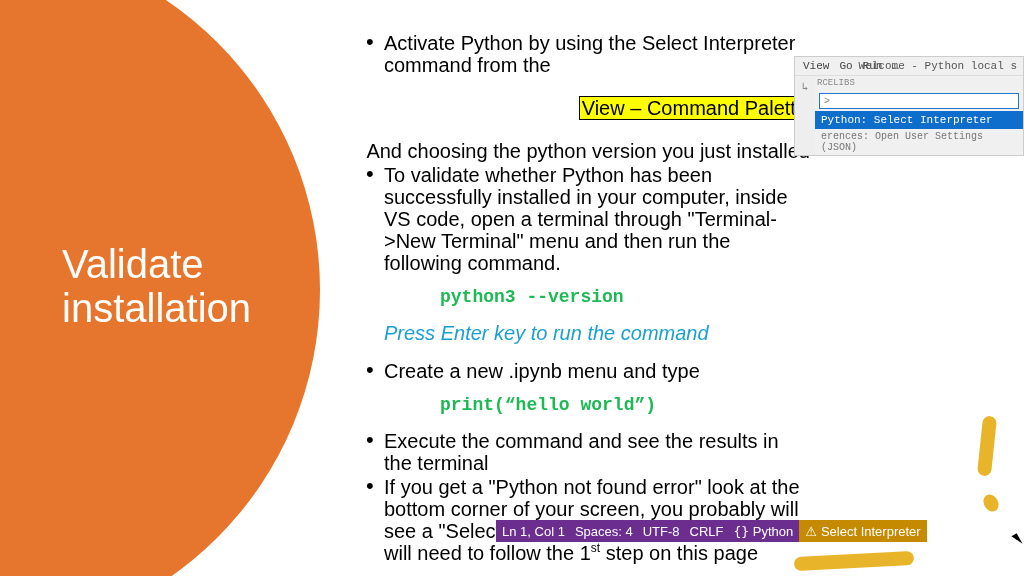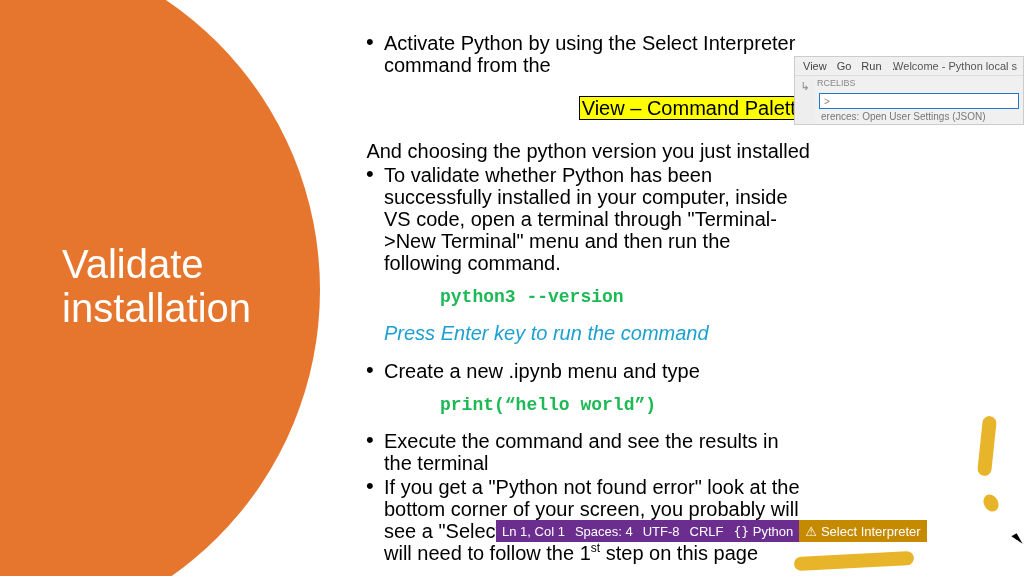--- a/index.html
+++ b/index.html
@@ -47,21 +47,21 @@
     sup { font-size: 12px; vertical-align: super; }
 
     
     .vsc-palette {
       position: absolute;
       right: 0; top: 56px;
       width: 230px;
       background: #f0f0f0;
       border: 1px solid #ccc;
       font-size: 11px;
-      font-family: Liberation Sans, sans-serif;
+      font-family: Liberation Mono, monospace;
     }
     .vsc-menubar { display: flex; gap: 10px; padding: 3px 8px; color: #444; border-bottom: 1px solid #ddd; }
     .vsc-welcome { position: absolute; right: 6px; top: 3px; color: #555; font-size: 11px; white-space: nowrap; }
     .vsc-body { display: flex; }
     .vsc-activity { width: 20px; background: #eee; display: flex; flex-direction: column; align-items: center; padding-top: 4px; color: #888; font-size: 11px; gap: 4px; }
     .vsc-main { flex: 1; }
     .vsc-side-label { font-size: 9px; color: #888; padding: 2px 2px; }
     .vsc-input { margin: 3px 4px 0 4px; height: 16px; border: 1px solid #1F77D0; background: #fff; display: flex; align-items: center; padding: 0 4px; color: #888; font-size: 10px; }
     .vsc-item-selected { margin: 2px 0 0 0; background: #0F6DCB; color: #fff; padding: 3px 6px; font-size: 11px; }
     .vsc-item { padding: 2px 6px; color: #777; font-size: 10px; }
@@ -164,20 +164,21 @@
     </div>
     <div class="vsc-body">
       <div class="vsc-activity">
         <span>↳</span>
       </div>
       <div class="vsc-main">
         <div class="vsc-side-label">RCELIBS</div>
         <div class="vsc-input">
           <span>&gt;</span>
         </div>
+        <div class="vsc-item-selected">Python: Select Interpreter</div>
         <div class="vsc-item">erences: Open User Settings (JSON)</div>
       </div>
     </div>
   </div>
 
   <div class="vsc-statusbar">
     <div class="sb-left">
       <span>Ln 1, Col 1</span>
       <span>Spaces: 4</span>
       <span>UTF-8</span>

